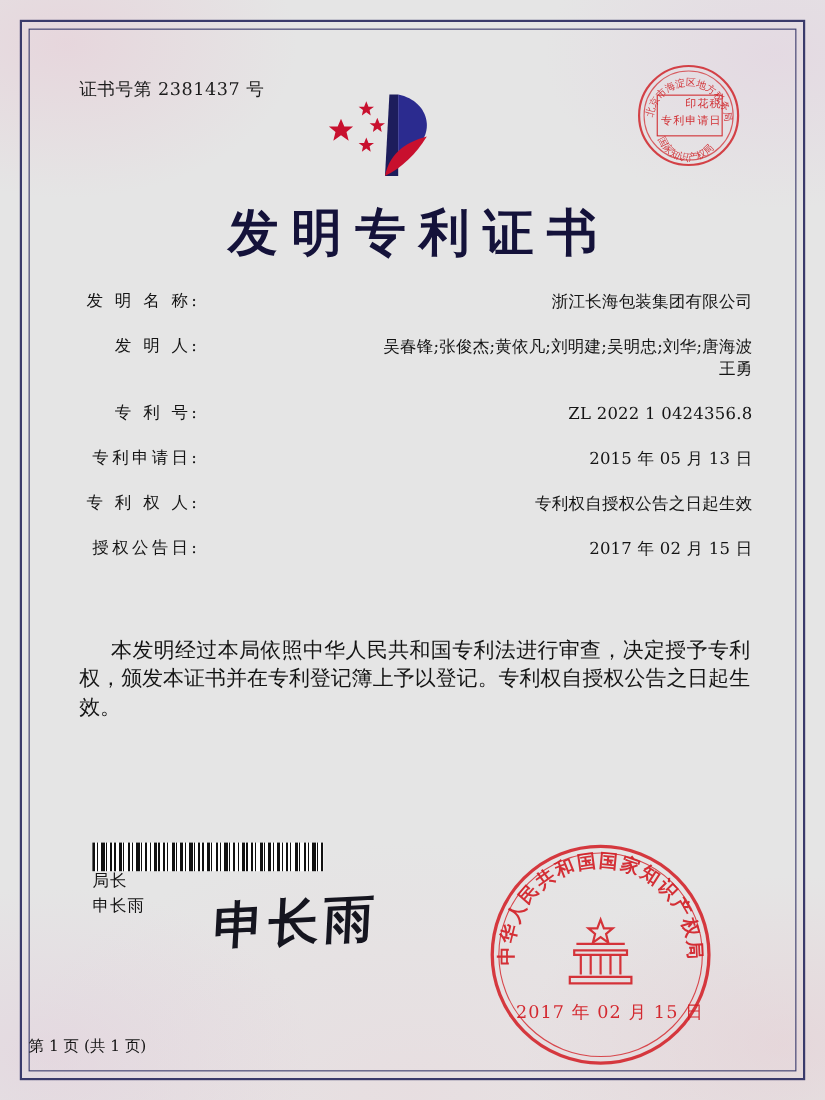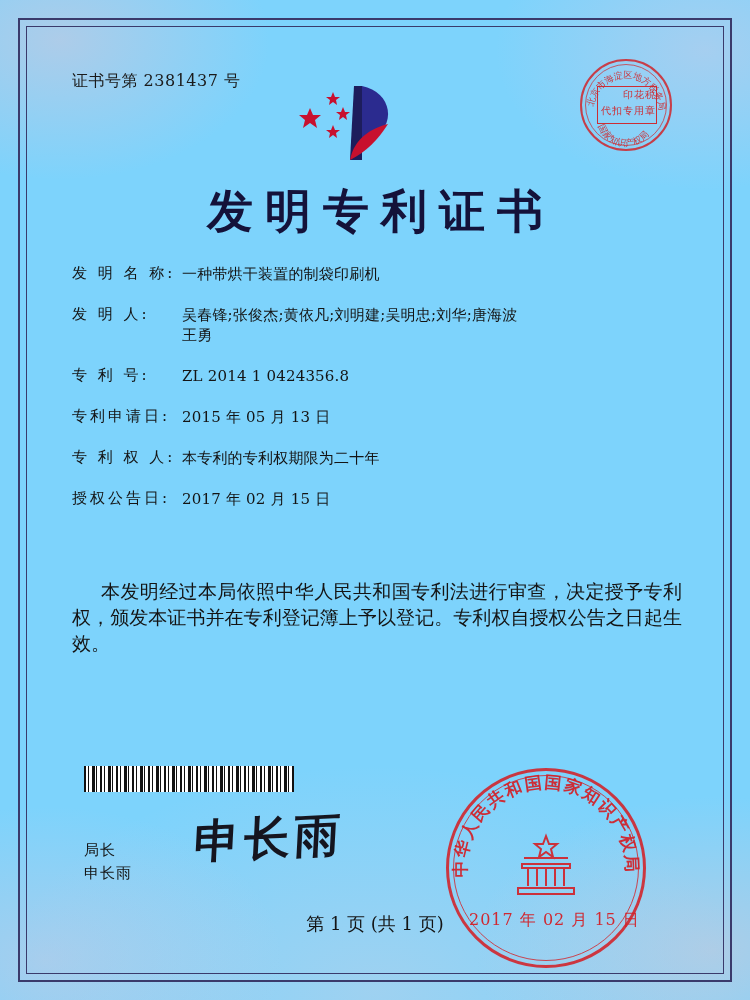--- a/index.html
+++ b/index.html
@@ -4,21 +4,21 @@
 <style>
   html, body {
     margin: 0;
     padding: 0;
     background: #ffffff;
   }
   #page {
     position: relative;
     width: 750px;
     height: 1000px;
-    background: #7dd3fc;
+    background: #e5e5e5;
     overflow: hidden;
     font-family: "DejaVu Sans", sans-serif;
     color: #231f20;
   }
   
   #page::before {
     content: "";
     position: absolute;
     inset: 0;
     background:
@@ -143,20 +143,21 @@
     right: 40px;
     top: 238px;
     font-family: "DejaVu Serif", serif;
     font-size: 15px;
     color: #141414;
   }
   .row {
     display: flex;
     align-items: flex-start;
     margin-bottom: 21px;
+    text-align: right;
   }
   .row .label {
     width: 110px;
     flex: 0 0 110px;
     letter-spacing: 3px;
     white-space: nowrap;
   }
   .row .value {
     flex: 1;
     line-height: 20px;
@@ -196,22 +197,22 @@
       #111 4px, #111 5px, #fff 5px, #fff 8px,
       #111 8px, #111 11px, #fff 11px, #fff 12px,
       #111 12px, #111 13px, #fff 13px, #fff 16px
     );
   }
 
   
   .sig-label {
     position: absolute;
     left: 58px;
-    top: 812px;
-    font-family: Liberation Sans, sans-serif;
+    top: 764px;
+    font-family: Liberation Mono, monospace;
     font-size: 15px;
     line-height: 23px;
     letter-spacing: 1px;
     color: #141414;
   }
   .signature {
     position: absolute;
     left: 168px;
     top: 782px;
     font-family: "DejaVu Serif", serif;
@@ -269,24 +270,24 @@
     font-size: 16px;
     color: #d32027;
     letter-spacing: 1px;
     opacity: 0.95;
   }
 
   .page-no {
     position: absolute;
     left: 0;
     right: 0;
-    bottom: 38px;
-    text-align: center;
-    font-family: "DejaVu Serif", serif;
-    font-size: 18px;
+    bottom: 14px;
+    text-align: left;
+    font-family: "DejaVu Serif", serif;
+    font-size: 14px;
     color: #141414;
   }
 </style>
 </head>
 <body>
 
 <div id="page">
   <div class="border-outer"></div>
   <div class="border-inner"></div>
 
@@ -318,51 +319,51 @@
         </defs>
         <text fill="#d0252a" font-size="9" font-family="DejaVu Sans, sans-serif">
           <textPath href="#arcpath" startOffset="4%">北京市海淀区地方税务局</textPath>
         </text>
         <text fill="#d0252a" font-size="9" font-family="DejaVu Sans, sans-serif">
           <textPath href="#arcpath2" startOffset="10%">国家知识产权局</textPath>
         </text>
       </svg>
       <div class="box">
         <div>印花税</div>
-        <div>代扣专用章</div>
+        <div>专利申请日</div>
       </div>
     </div>
 
     <div class="title">发明专利证书</div>
 
     <div class="fields">
       <div class="row">
         <div class="label">发 明 名 称:</div>
         <div class="value">
-          <span>一种带烘干装置的制袋印刷机</span>
+          <span>浙江长海包装集团有限公司</span>
         </div>
       </div>
       <div class="row">
         <div class="label">发 明 人:</div>
         <div class="value">
           <span>吴春锋;张俊杰;黄依凡;刘明建;吴明忠;刘华;唐海波</span>
           <span class="line2">王勇</span>
         </div>
       </div>
       <div class="row">
         <div class="label">专 利 号:</div>
-        <div class="value">ZL 2014 1 0424356.8</div>
+        <div class="value">ZL 2022 1 0424356.8</div>
       </div>
       <div class="row">
         <div class="label">专利申请日:</div>
         <div class="value">2015 年 05 月 13 日</div>
       </div>
       <div class="row">
         <div class="label">专 利 权 人:</div>
-        <div class="value">本专利的专利权期限为二十年</div>
+        <div class="value">专利权自授权公告之日起生效</div>
       </div>
       <div class="row">
         <div class="label">授权公告日:</div>
         <div class="value">2017 年 02 月 15 日</div>
       </div>
     </div>
 
     <div class="body-text">
       <p>本发明经过本局依照中华人民共和国专利法进行审查，决定授予专利权，颁发本证书并在专利登记簿上予以登记。专利权自授权公告之日起生效。</p>
     </div>

